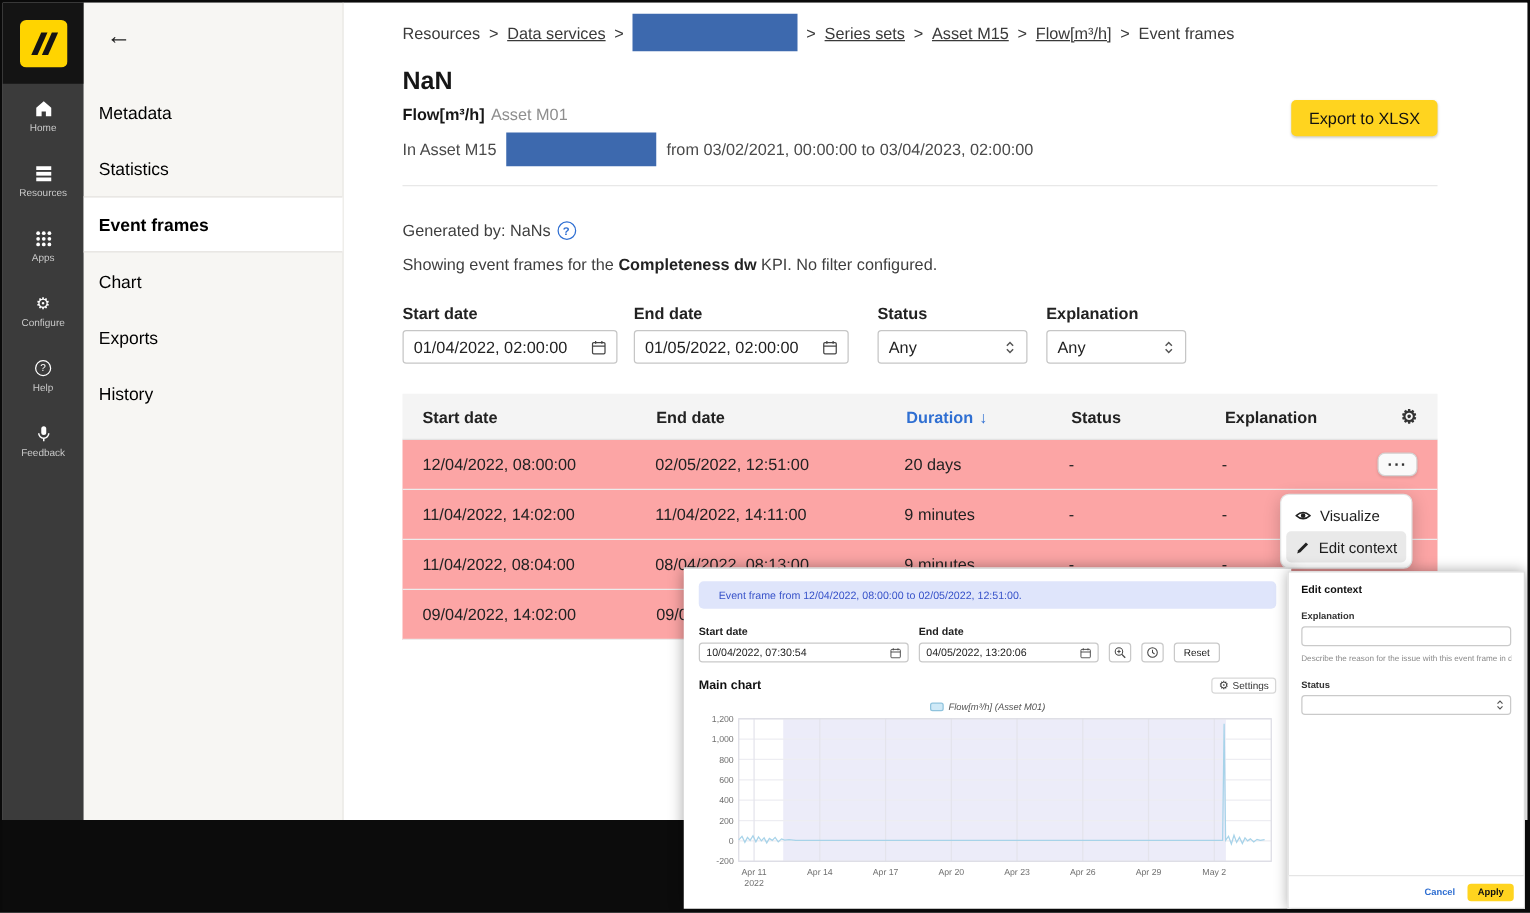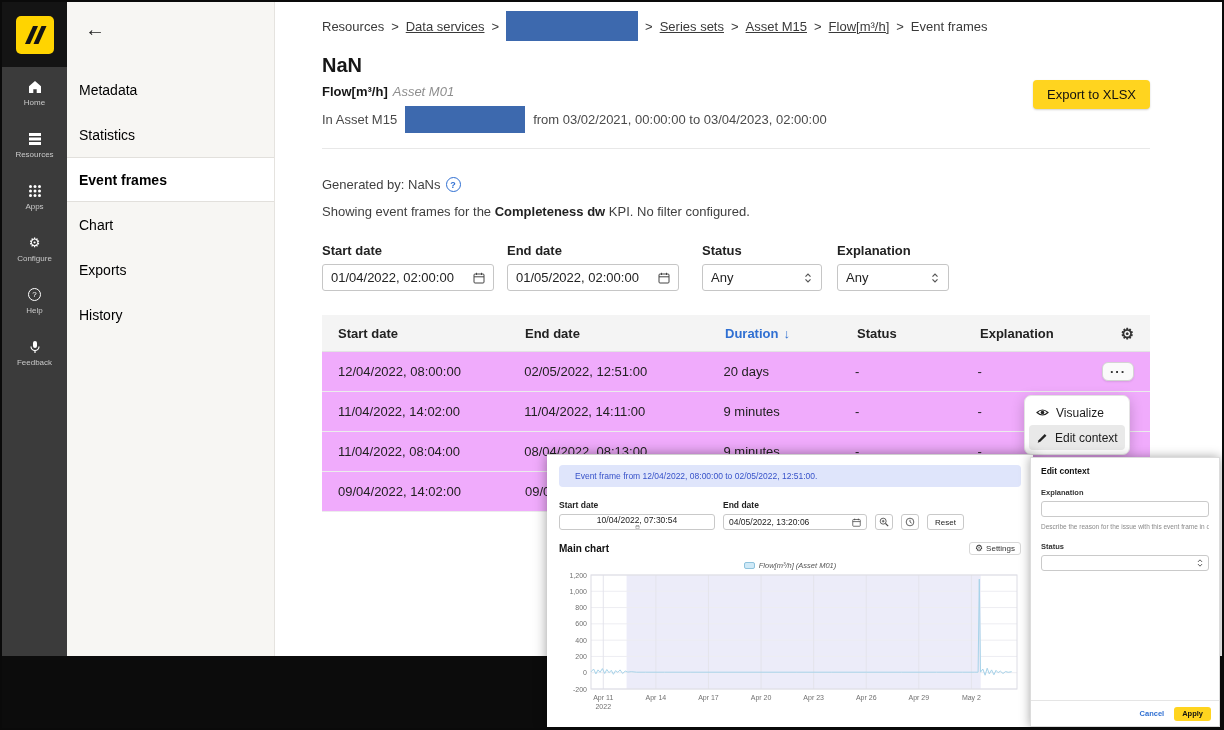--- a/index.html
+++ b/index.html
@@ -25,57 +25,57 @@
 
   
   .main{position:absolute;top:0;left:273px;width:947px;height:654px;background:#fff;padding:6px 72px 0 47px;}
   .breadcrumb{display:flex;align-items:center;gap:7px;height:36px;font-size:13px;color:#3a3a3a;}
   .crumb-link{text-decoration:underline;cursor:pointer;}
   .redact{width:132px;height:30px;background:#3d69ae;flex:0 0 auto;}
   .redact.sm{width:120px;height:27px;}
   .page-title{font-size:20px;font-weight:bold;color:#161616;margin-top:10px;}
   .subtitle{margin-top:7px;font-size:13px;}
   .subtitle .name{font-weight:bold;color:#161616;}
-  .subtitle .asset{color:#8e8e8e;margin-left:5px;font-style:italic;}
+  .subtitle .asset{color:#8e8e8e;margin-left:5px;}
   .context-line{display:flex;align-items:center;gap:8px;margin-top:5px;font-size:13px;color:#4a4a4a;height:30px;}
   .export-btn{position:absolute;top:78px;right:72px;background:#ffd41f;border:none;border-radius:4px;height:29px;padding:0 14px;font-size:13px;font-family:inherit;color:#111;cursor:pointer;box-shadow:0 1px 2px rgba(0,0,0,.18);}
   .divider{border-bottom:1px solid #e8e8e8;margin-top:14px;}
   .gen-line{display:flex;align-items:center;gap:5px;margin-top:28px;font-size:13px;color:#3f3f3f;}
   .help-circ{width:15px;height:15px;border:1.4px solid #2f6fd2;border-radius:50%;color:#2f6fd2;font-size:9px;font-weight:bold;display:flex;align-items:center;justify-content:center;cursor:pointer;flex:0 0 auto;}
   .showing-line{margin-top:12px;font-size:13px;color:#3f3f3f;}
   .showing-line b{color:#222;}
 
   .filters{display:flex;margin-top:24px;}
   .fgroup{display:flex;flex-direction:column;}
   .fgroup>label{font-size:13px;font-weight:bold;color:#222;}
   .finput{margin-top:6px;height:27px;border:1px solid #c6c6c6;border-radius:3px;display:flex;align-items:center;justify-content:space-between;padding:0 8px;font-size:13px;color:#222;background:#fff;cursor:pointer;}
   .w172{width:172px;}.w120{width:120px;}.w112{width:112px;}
   .ml13{margin-left:13px;}.ml23{margin-left:23px;}.ml15{margin-left:15px;}
 
   .table{margin-top:24px;}
-  .trow{display:flex;align-items:center;height:40px;border-bottom:1px solid #ececec;font-size:13px;color:#222;padding:0 16px;background:#f0abfc;}
+  .trow{display:flex;align-items:center;height:40px;border-bottom:1px solid #ececec;font-size:13px;color:#222;padding:0 16px;background:#fca5a5;}
   .thead{height:37px;background:#f4f4f4;font-weight:bold;border-bottom:1px solid #e3e3e3;}
   .c1{width:187px;}.c2{width:200px;}.c3{width:132px;}.c4{width:123px;}.c5{width:125px;}
   .c6{flex:1;display:flex;justify-content:flex-end;}
   .dur-head{color:#2f6fd2;display:flex;align-items:center;gap:5px;cursor:pointer;}
   .dots-btn{font-size:13px;font-weight:bold;letter-spacing:1px;color:#333;cursor:pointer;padding:2px 7px;border-radius:6px;line-height:1;border:1px solid transparent;}
   .dots-btn.active{border:1px solid #d4d4d4;background:#fafafa;box-shadow:0 1px 2px rgba(0,0,0,.1);}
   .gear-head{font-size:15px;color:#333;cursor:pointer;line-height:1;}
 
   .ctx-menu{position:absolute;top:393px;left:1022px;width:106px;background:#fff;border:1px solid #e3e3e3;border-radius:7px;box-shadow:0 4px 14px rgba(0,0,0,.2);padding:4px;z-index:5;}
   .ctx-item{display:flex;align-items:center;gap:7px;height:25px;padding:0 7px;font-size:12px;color:#1c1c1c;border-radius:4px;cursor:pointer;}
   .ctx-item.hover{background:#e9e9e9;}
 
   
   .chart-panel{position:absolute;left:545px;top:452px;width:486px;height:273px;background:#fff;box-shadow:0 0 12px rgba(0,0,0,.4);z-index:8;padding:10px 12px 0 12px;border-top:1px solid #cfcfcf;}
   .banner{height:22px;background:#dfe5fb;border-radius:4px;display:flex;align-items:center;padding:0 16px;font-size:8.5px;color:#3752c9;}
   .cp-filters{display:flex;margin-top:13px;align-items:flex-end;gap:8px;}
   .cp-group>label{font-size:8.5px;font-weight:bold;color:#222;display:block;}
   .cp-input{margin-top:4px;height:16px;border:1px solid #c9c9c9;border-radius:3px;display:flex;align-items:center;justify-content:space-between;padding:0 5px;font-size:8.5px;color:#222;cursor:pointer;}
-  .w188{width:156px;flex-direction:column;}.w160{width:144px;}
+  .w188{width:168px;}.w160{width:144px;}
   .icon-btn{width:18px;height:16px;border:1px solid #c9c9c9;border-radius:3px;background:#fff;display:flex;align-items:center;justify-content:center;cursor:pointer;padding:0;}
   .reset-btn{height:16px;border:1px solid #c9c9c9;border-radius:3px;background:#fff;font-size:8px;padding:0 7px;cursor:pointer;font-family:inherit;color:#222;}
   .cp-title-row{display:flex;justify-content:space-between;align-items:center;margin-top:12px;}
   .cp-title{font-size:10px;font-weight:bold;color:#111;}
   .settings-chip{display:flex;align-items:center;gap:3px;font-size:8px;color:#333;border:1px solid #d8d8d8;border-radius:3px;padding:1px 5px;cursor:pointer;}
   .settings-chip .g{font-size:9px;line-height:1;}
   .legend{display:flex;align-items:center;justify-content:center;gap:4px;margin-top:6px;font-size:7.5px;color:#555;cursor:pointer;font-style:italic;}
   .legend-swatch{width:11px;height:7px;background:#cfe9f7;border:1px solid #8fc3dd;border-radius:2px;}
   .cp-svg{display:block;margin-top:1px;}
   .cp-svg text{font-family:"Liberation Sans",sans-serif;}

